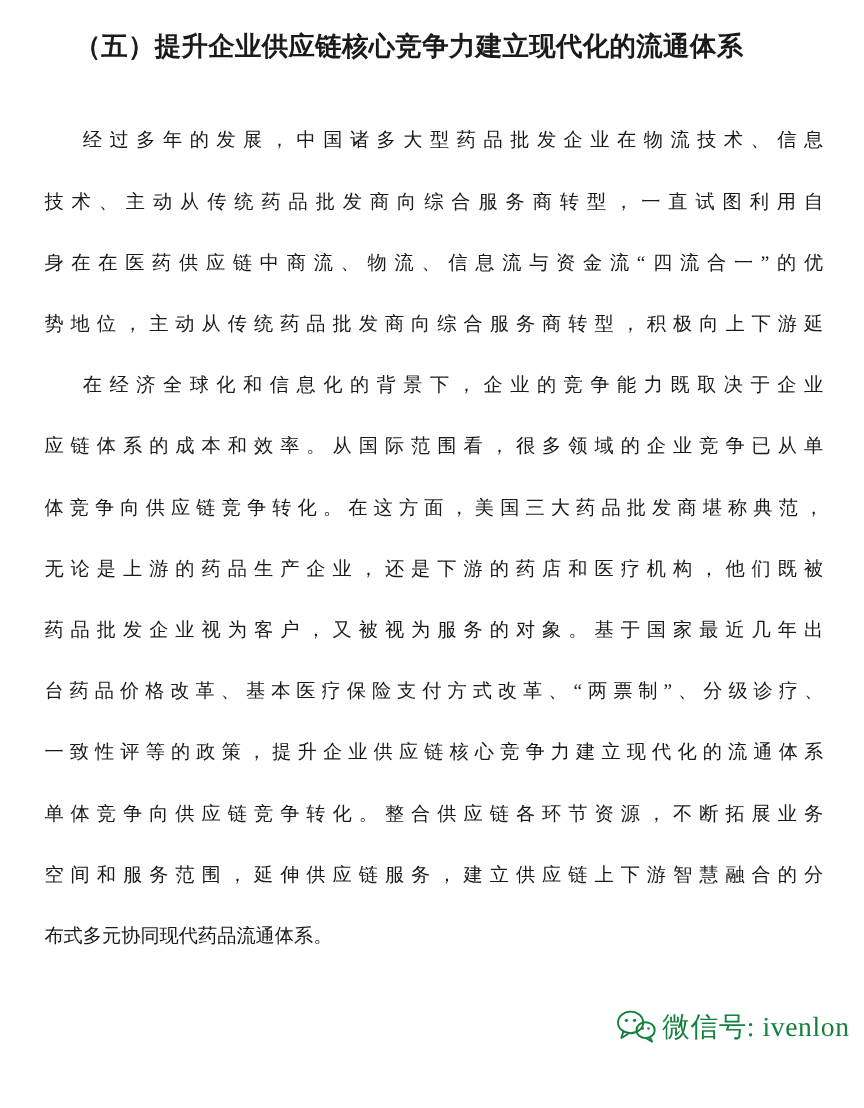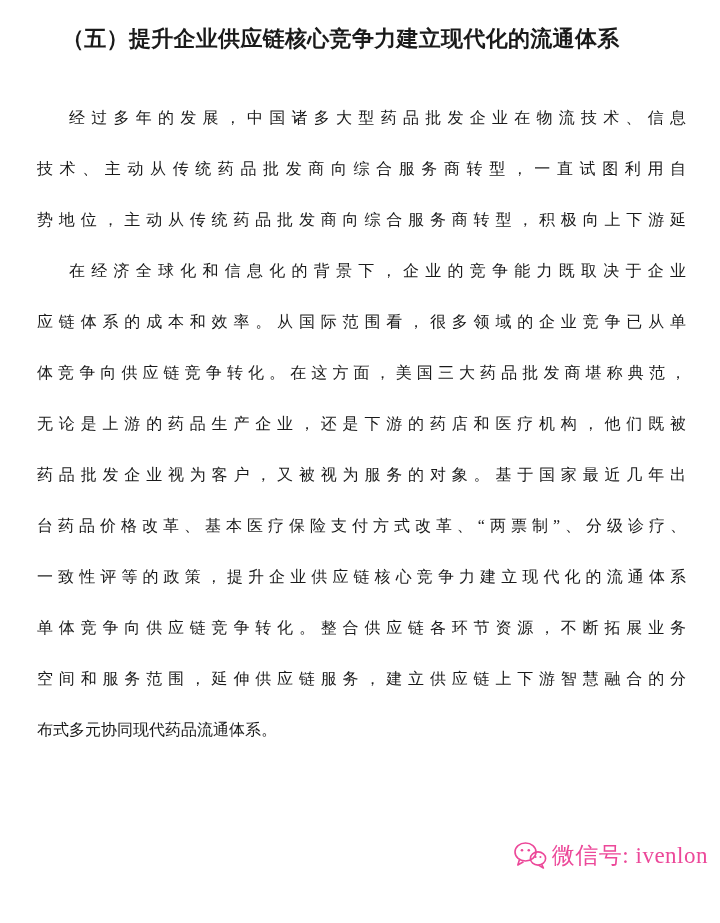--- a/index.html
+++ b/index.html
@@ -67,37 +67,38 @@
 <body>
 
 <div class="page" style="color: rgb(26, 26, 26);">
 
   <h2 class="heading">（五）提升企业供应链核心竞争力建立现代化的流通体系</h2>
 
   <div class="body-text">
     <div class="paragraph">
         <div class="line first">经过多年的发展，中国诸多大型药品批发企业在物流技术、信息</div>
         <div class="line">技术、主动从传统药品批发商向综合服务商转型，一直试图利用自</div>
+        <div class="line">身在在医药供应链中商流、物流、信息流与资金流“四流合一”的优</div>
         <div class="line">势地位，主动从传统药品批发商向综合服务商转型，积极向上下游延</div>
       </div>
     <div class="paragraph">
         <div class="line first">在经济全球化和信息化的背景下，企业的竞争能力既取决于企业</div>
         <div class="line">应链体系的成本和效率。从国际范围看，很多领域的企业竞争已从单</div>
         <div class="line">体竞争向供应链竞争转化。在这方面，美国三大药品批发商堪称典范，</div>
         <div class="line">无论是上游的药品生产企业，还是下游的药店和医疗机构，他们既被</div>
         <div class="line">药品批发企业视为客户，又被视为服务的对象。基于国家最近几年出</div>
         <div class="line">台药品价格改革、基本医疗保险支付方式改革、“两票制”、分级诊疗、</div>
         <div class="line">一致性评等的政策，提升企业供应链核心竞争力建立现代化的流通体系</div>
         <div class="line">单体竞争向供应链竞争转化。整合供应链各环节资源，不断拓展业务</div>
         <div class="line">空间和服务范围，延伸供应链服务，建立供应链上下游智慧融合的分</div>
         <div class="line last">布式多元协同现代药品流通体系。</div>
       </div>
   </div>
 
-  <div class="watermark" style="color: #ec4899; font-family: Liberation Serif, serif;">
+  <div class="watermark" style="color: #15803d; font-family: Liberation Serif, serif;">
     <span>
       <svg width="34" height="29" viewBox="0 0 34 29">
         <g fill="none" stroke="currentColor" stroke-width="1.6" stroke-linejoin="round">
           <ellipse cx="12.5" cy="11" rx="10.5" ry="9"></ellipse>
           <path d="M6.5 18.5 L4.8 24 L10.5 20.7"></path>
           <ellipse cx="25" cy="17.5" rx="7.6" ry="6.6"></ellipse>
           <path d="M28.6 23.2 L30.4 27 L25.4 24.1"></path>
         </g>
         <g fill="currentColor">
           <circle cx="9" cy="9.3" r="1.3"></circle>

